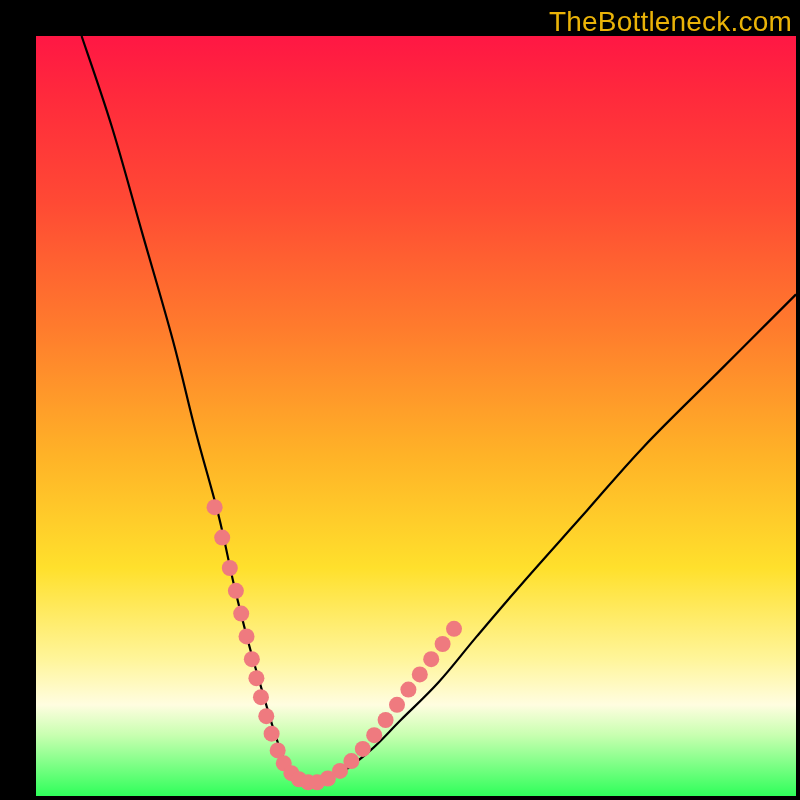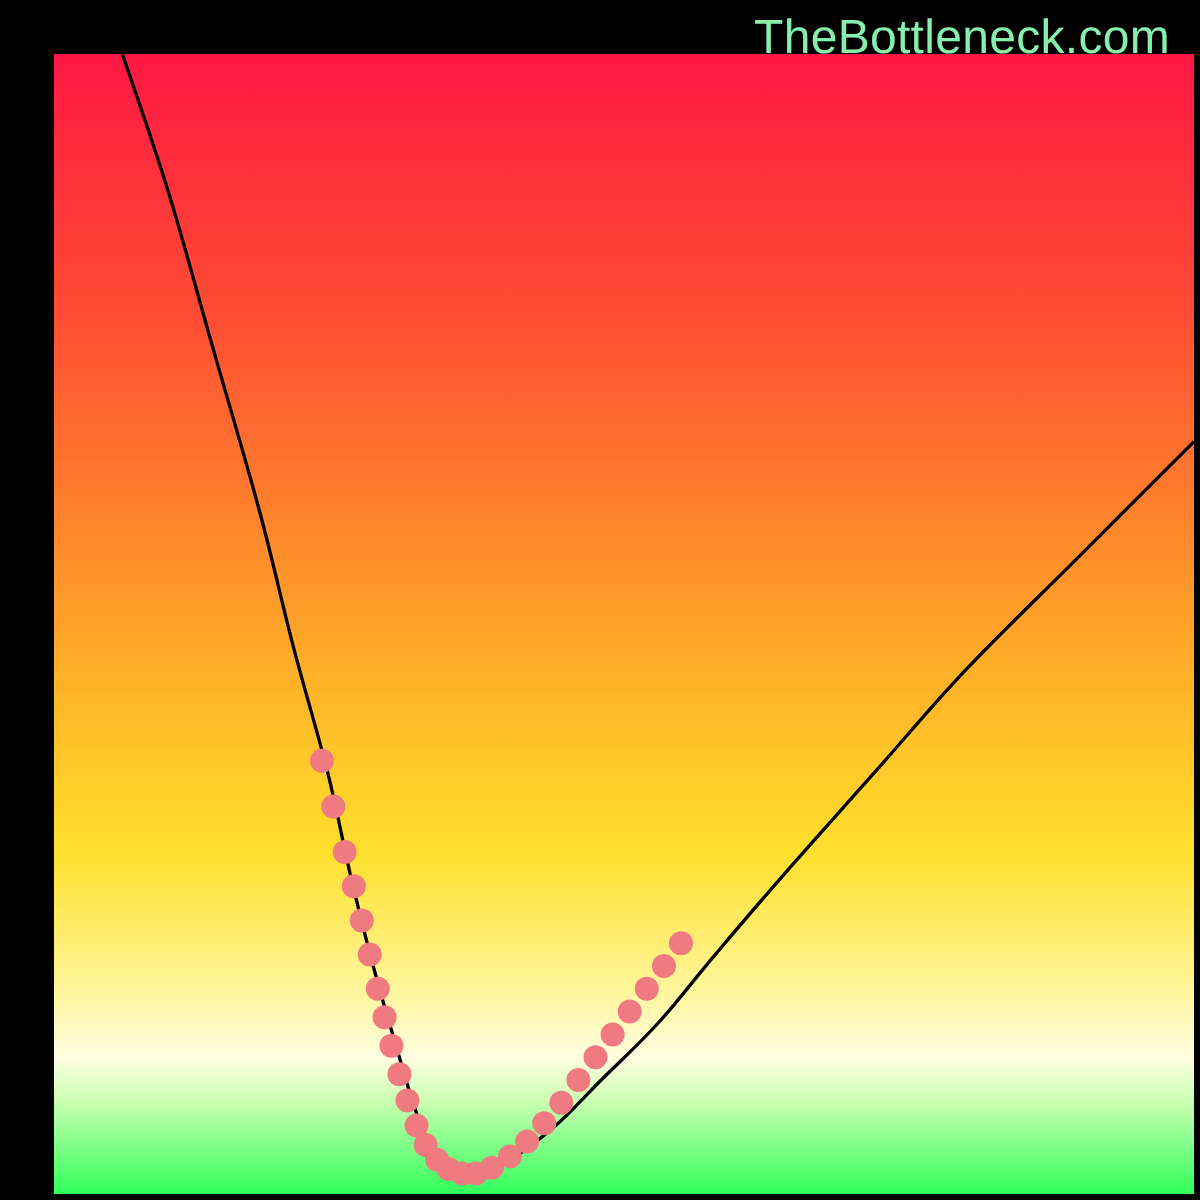--- a/index.html
+++ b/index.html
@@ -34,23 +34,23 @@
       #ffb227 55%,
       #ffe02c 70%,
       #fff59a 82%,
       #fffde0 88%,
       #c8ffb0 92%,
       #2fff5a 100%);
   }
   .watermark {
     position: absolute;
     top: 6px;
-    right: 20px;
-    color: #86efac;
-    font-size: 32px;
+    right: 8px;
+    color: #eab308;
+    font-size: 28px;
     font-weight: 500;
     letter-spacing: 0.2px;
     user-select: none;
   }
   svg.curve {
     position: absolute;
     left: 0;
     top: 0;
     width: 760px;
     height: 760px;

